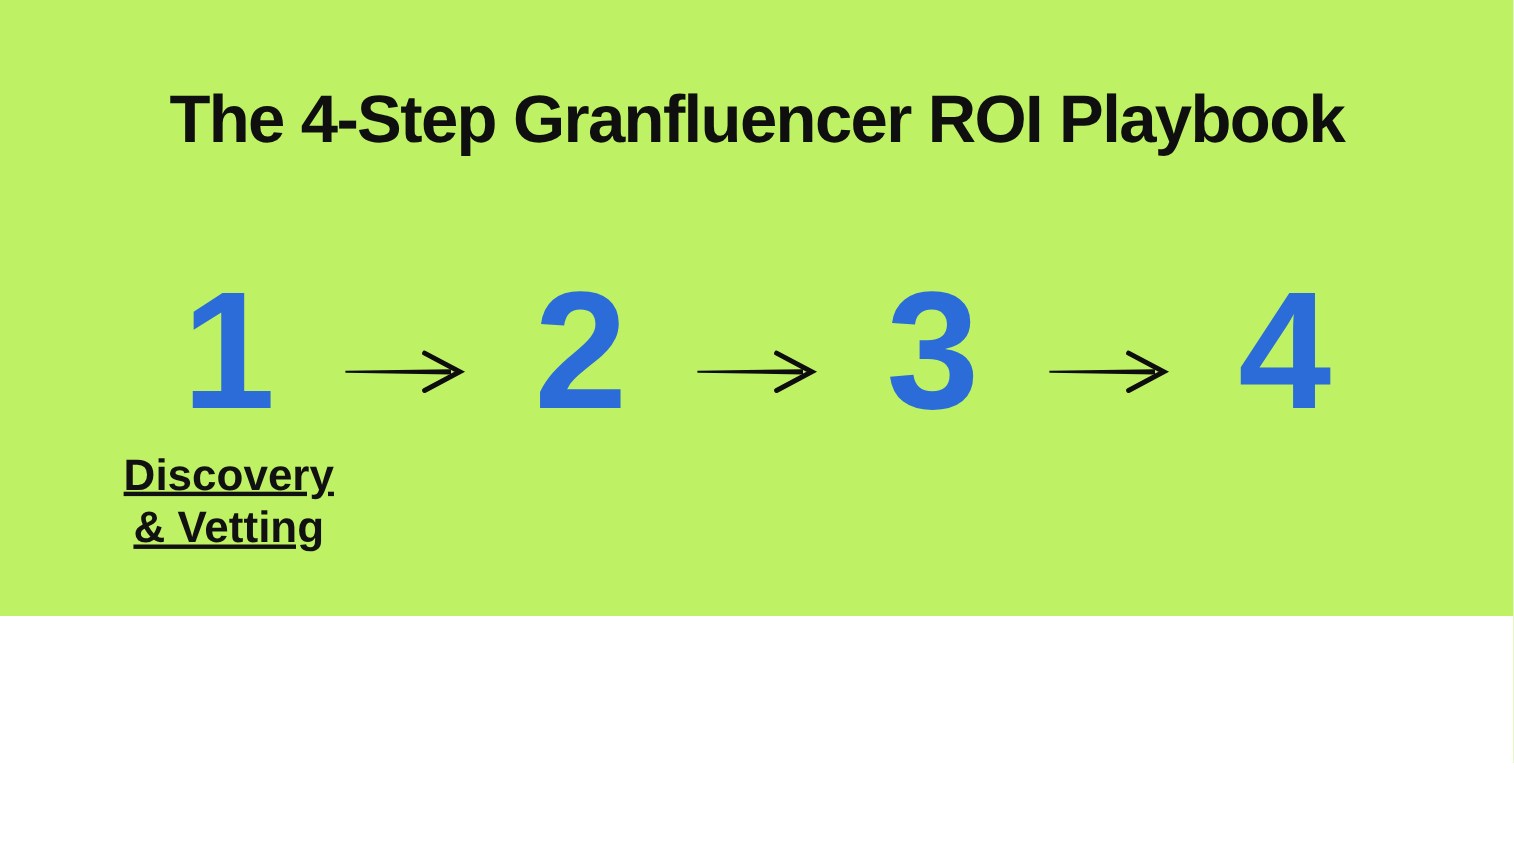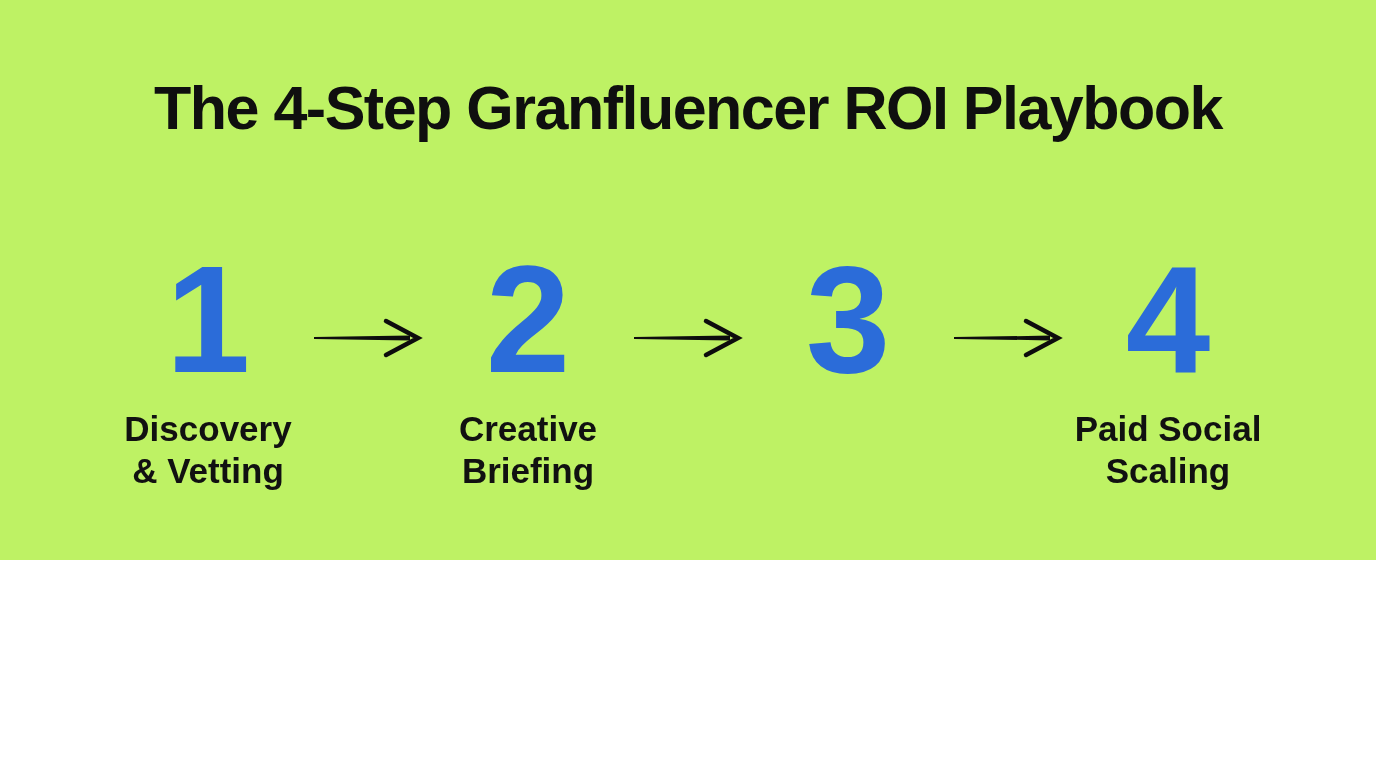--- a/index.html
+++ b/index.html
@@ -39,26 +39,27 @@
   .step-number {
     height: 150px;
     font-size: 152px;
     line-height: 150px;
     font-weight: 700;
     color: #2b6cd9;
     white-space: nowrap;
   }
   .step-label {
     margin-top: 14px;
-    font-size: 35px;
+    font-size: 40px;
     line-height: 1.2;
     font-weight: 700;
     color: #111111;
     text-align: center;
     white-space: pre-line;
+    text-decoration: underline;
   }
   .arrow-cell {
     width: 60px;
     height: 150px;
     display: flex;
     align-items: center;
     justify-content: center;
     overflow: visible;
   }
   .arrow-cell svg {
@@ -84,22 +85,20 @@
 
     <div class="arrow-cell">
       <svg width="116" height="44" viewBox="0 0 116 44">
         <polygon points="4,21.1 100,19.6 100,24.4 4,22.9" fill="#0d0d0d"></polygon>
         <path d="M76 5 L108 22 L76 39" fill="none" stroke="#0d0d0d" stroke-width="4.5" stroke-linecap="round" stroke-linejoin="miter"></path>
       </svg>
     </div>
 
     <div class="step">
       <div class="step-number">2</div>
-      <div class="step-label">Creative
-Briefing</div>
     </div>
 
     <div class="arrow-cell">
       <svg width="116" height="44" viewBox="0 0 116 44">
         <polygon points="4,21.1 100,19.6 100,24.4 4,22.9" fill="#0d0d0d"></polygon>
         <path d="M76 5 L108 22 L76 39" fill="none" stroke="#0d0d0d" stroke-width="4.5" stroke-linecap="round" stroke-linejoin="miter"></path>
       </svg>
     </div>
 
     <div class="step">
@@ -108,18 +107,16 @@
 
     <div class="arrow-cell">
       <svg width="116" height="44" viewBox="0 0 116 44">
         <polygon points="4,21.1 100,19.6 100,24.4 4,22.9" fill="#0d0d0d"></polygon>
         <path d="M76 5 L108 22 L76 39" fill="none" stroke="#0d0d0d" stroke-width="4.5" stroke-linecap="round" stroke-linejoin="miter"></path>
       </svg>
     </div>
 
     <div class="step">
       <div class="step-number">4</div>
-      <div class="step-label">Paid Social
-Scaling</div>
     </div>
 
   </div>
 </div>
 
 </body></html>

